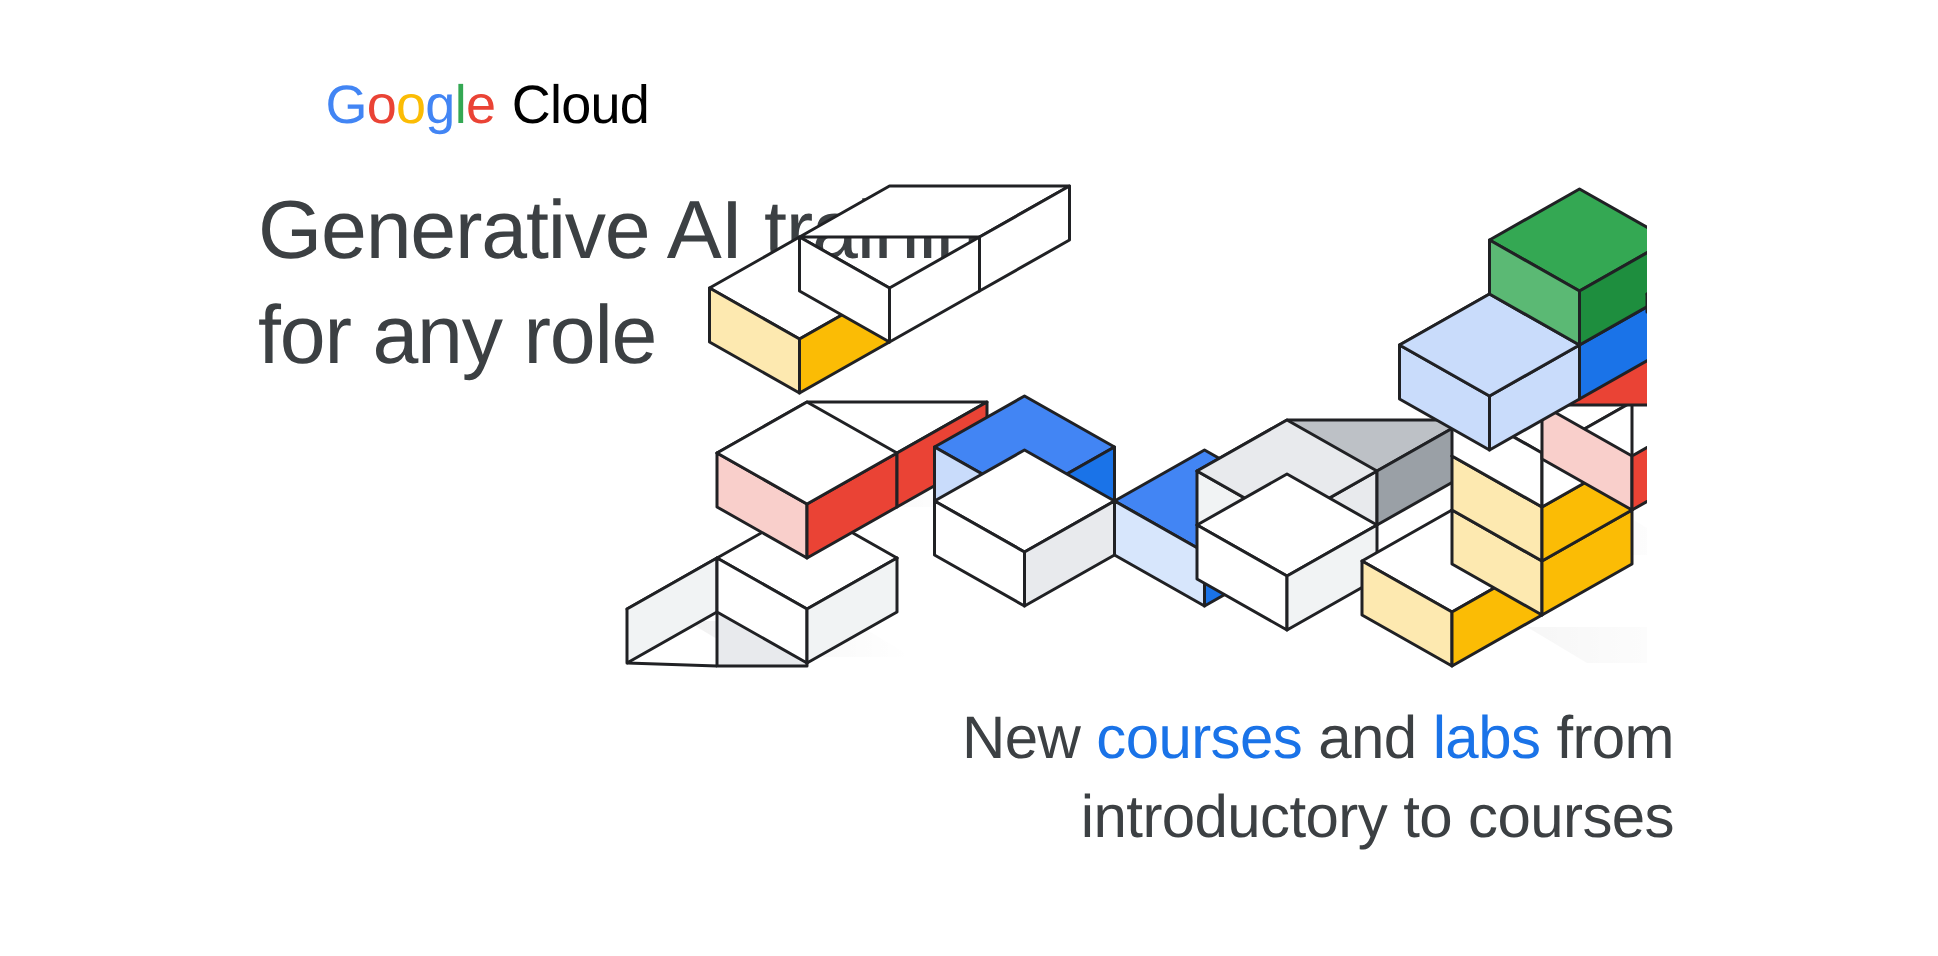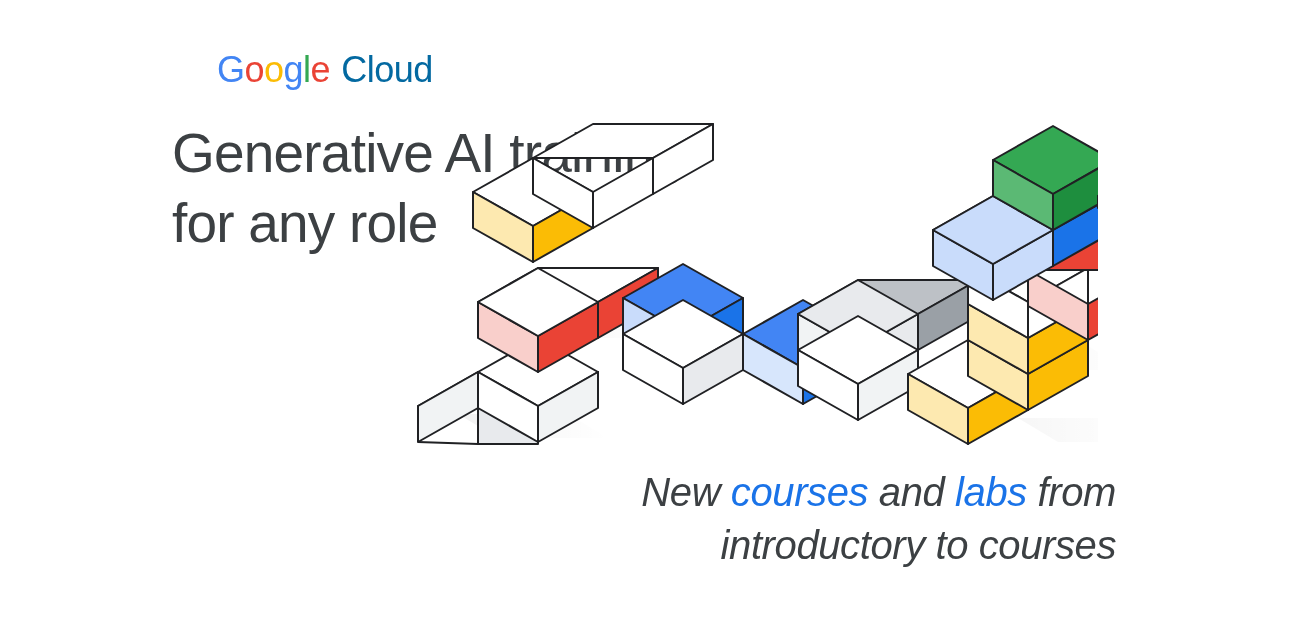--- a/index.html
+++ b/index.html
@@ -36,21 +36,21 @@
   }
   .logo .g-word { font-weight: 400; }
   .logo .g-word span { font-weight: 400; }
   .logo .l1 { color: #4285F4; }
   .logo .l2 { color: #EA4335; }
   .logo .l3 { color: #FBBC05; }
   .logo .l4 { color: #4285F4; }
   .logo .l5 { color: #34A853; }
   .logo .l6 { color: #EA4335; }
   .logo .cloud-word {
-    color: #0369a1;
+    color: #000000;
     margin-left: 11px;
     font-weight: 400;
   }
 
   
   .headline {
     position: absolute;
     left: 172px;
     top: 118px;
     font-size: 55px;
@@ -65,21 +65,20 @@
   .tagline {
     position: absolute;
     right: 176px;
     top: 466px;
     font-size: 40px;
     line-height: 1.32;
     font-weight: 400;
     color: #3C4043;
     letter-spacing: -0.4px;
     text-align: right;
-    font-style: italic;
   }
   .tagline .hi { color: #1A73E8; }
   .tagline .ln { display: block; white-space: nowrap; }
 
   
   .illustration {
     position: absolute;
     left: 398px;
     top: 118px;
     width: 700px;

